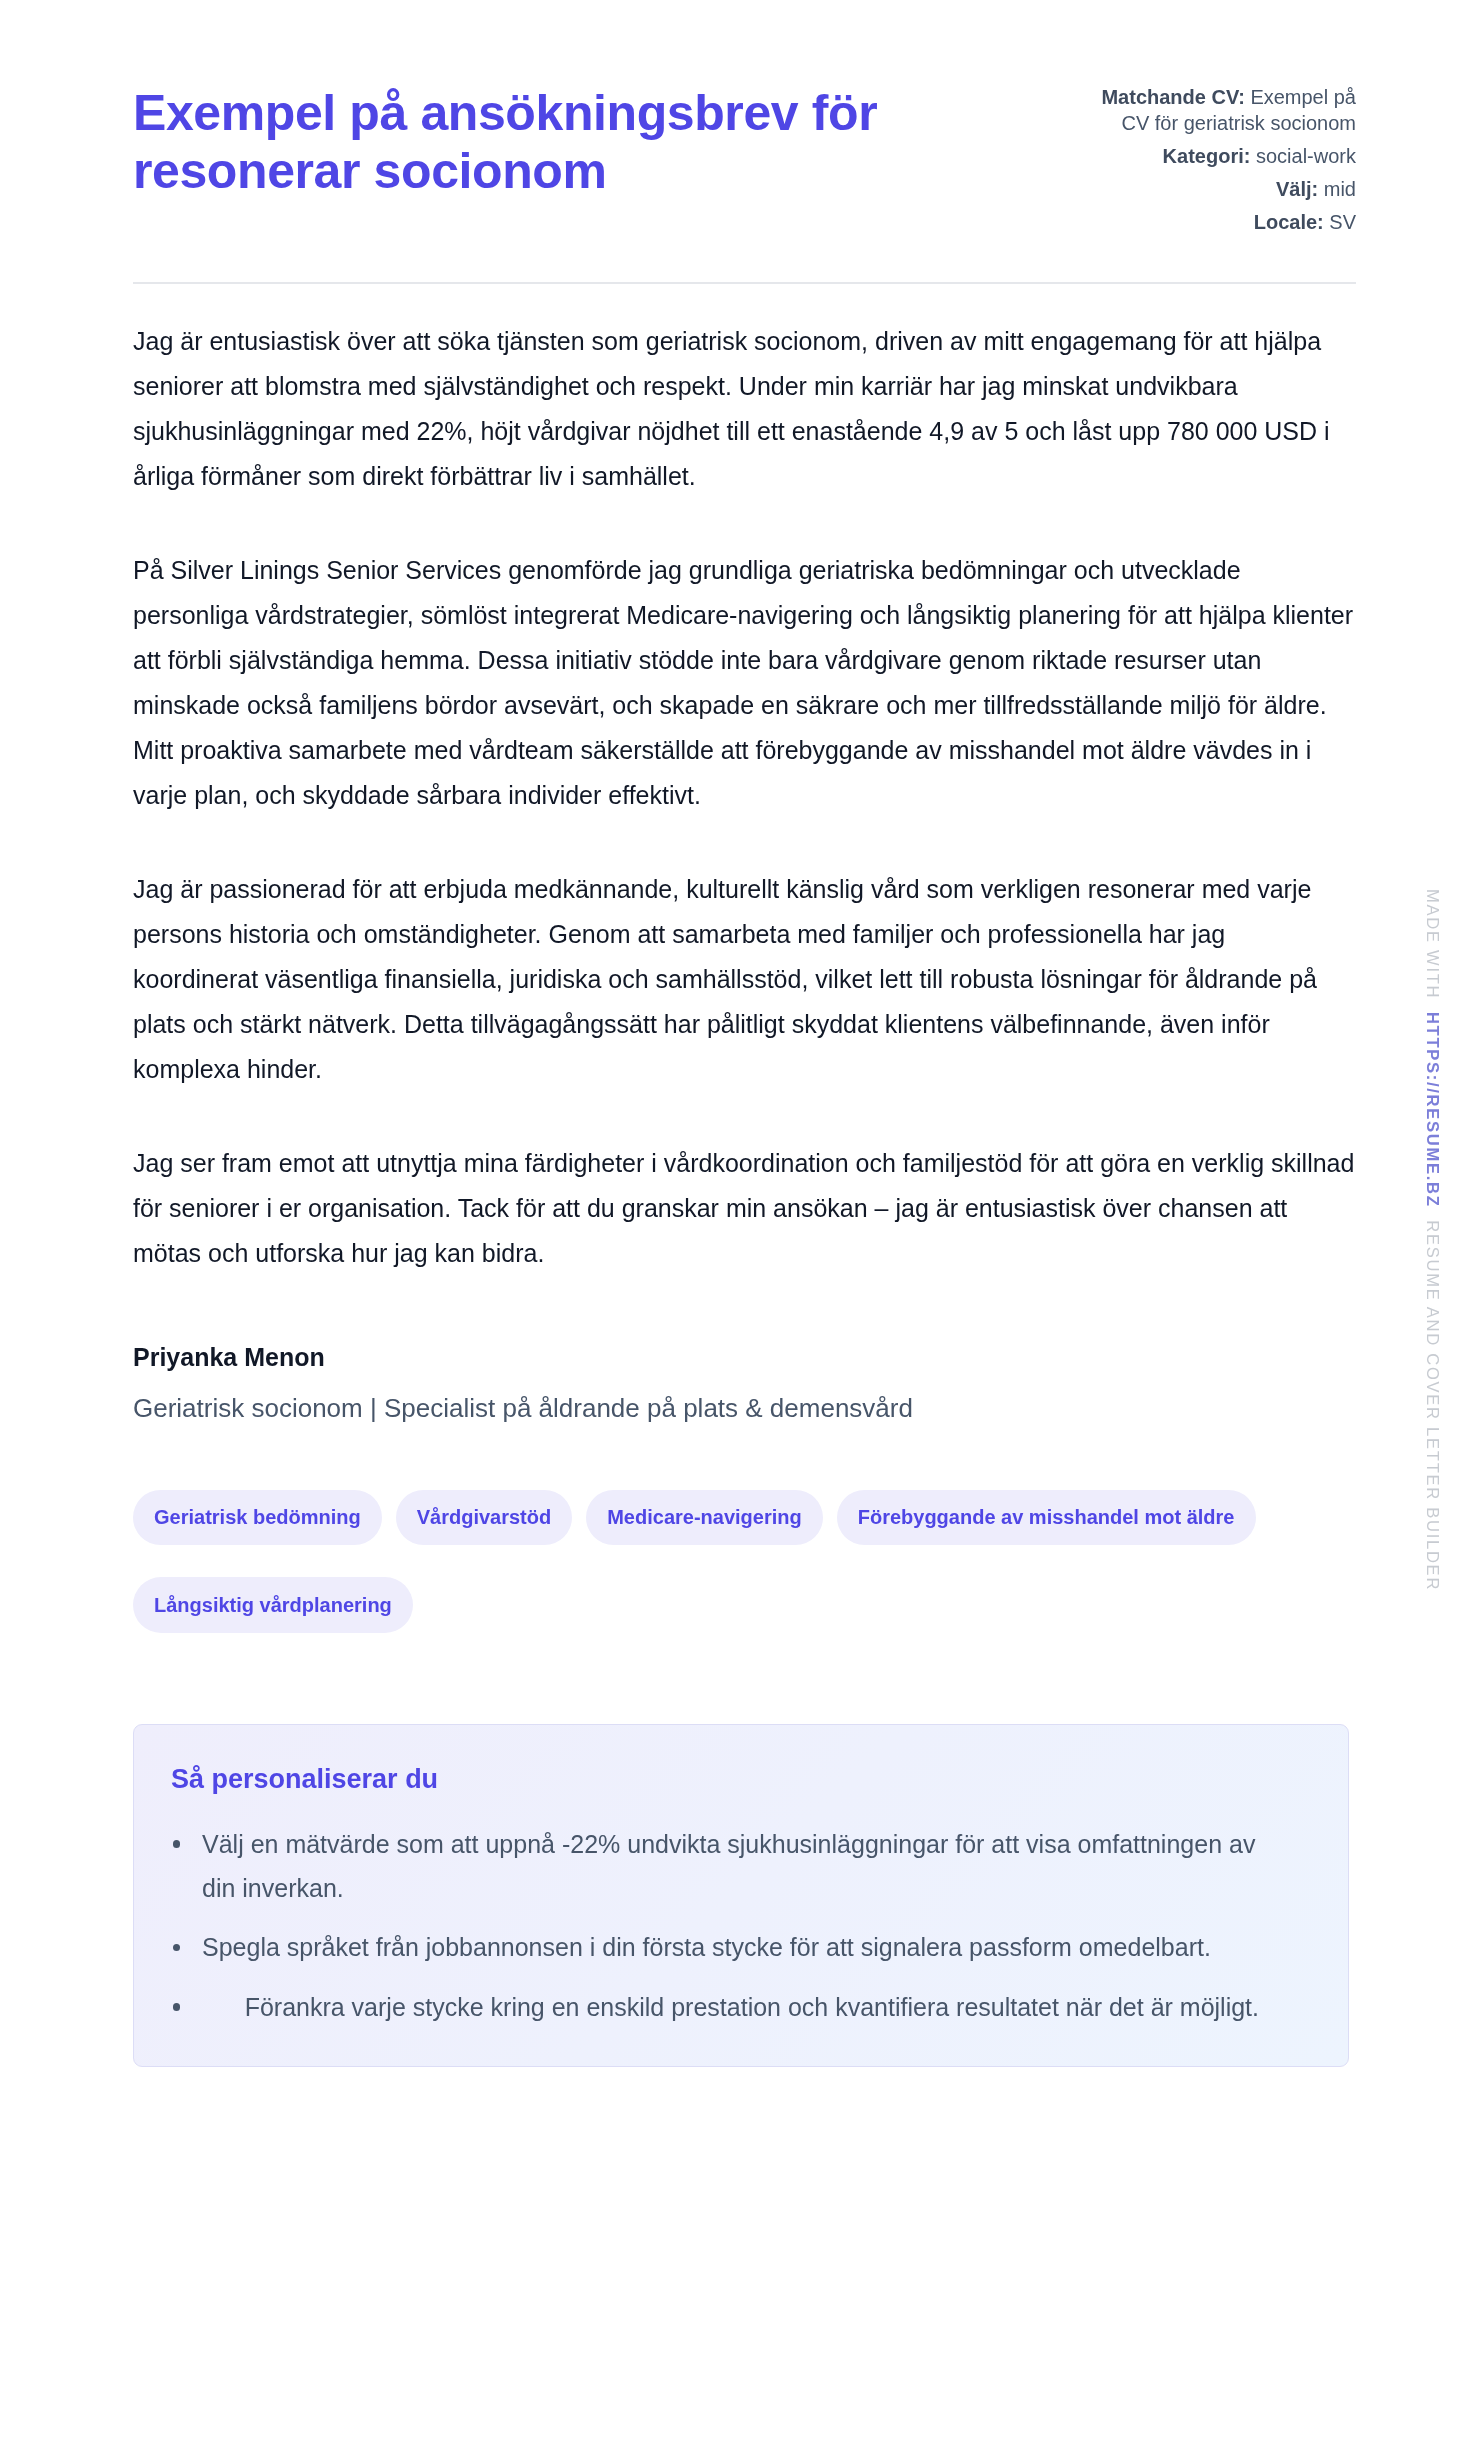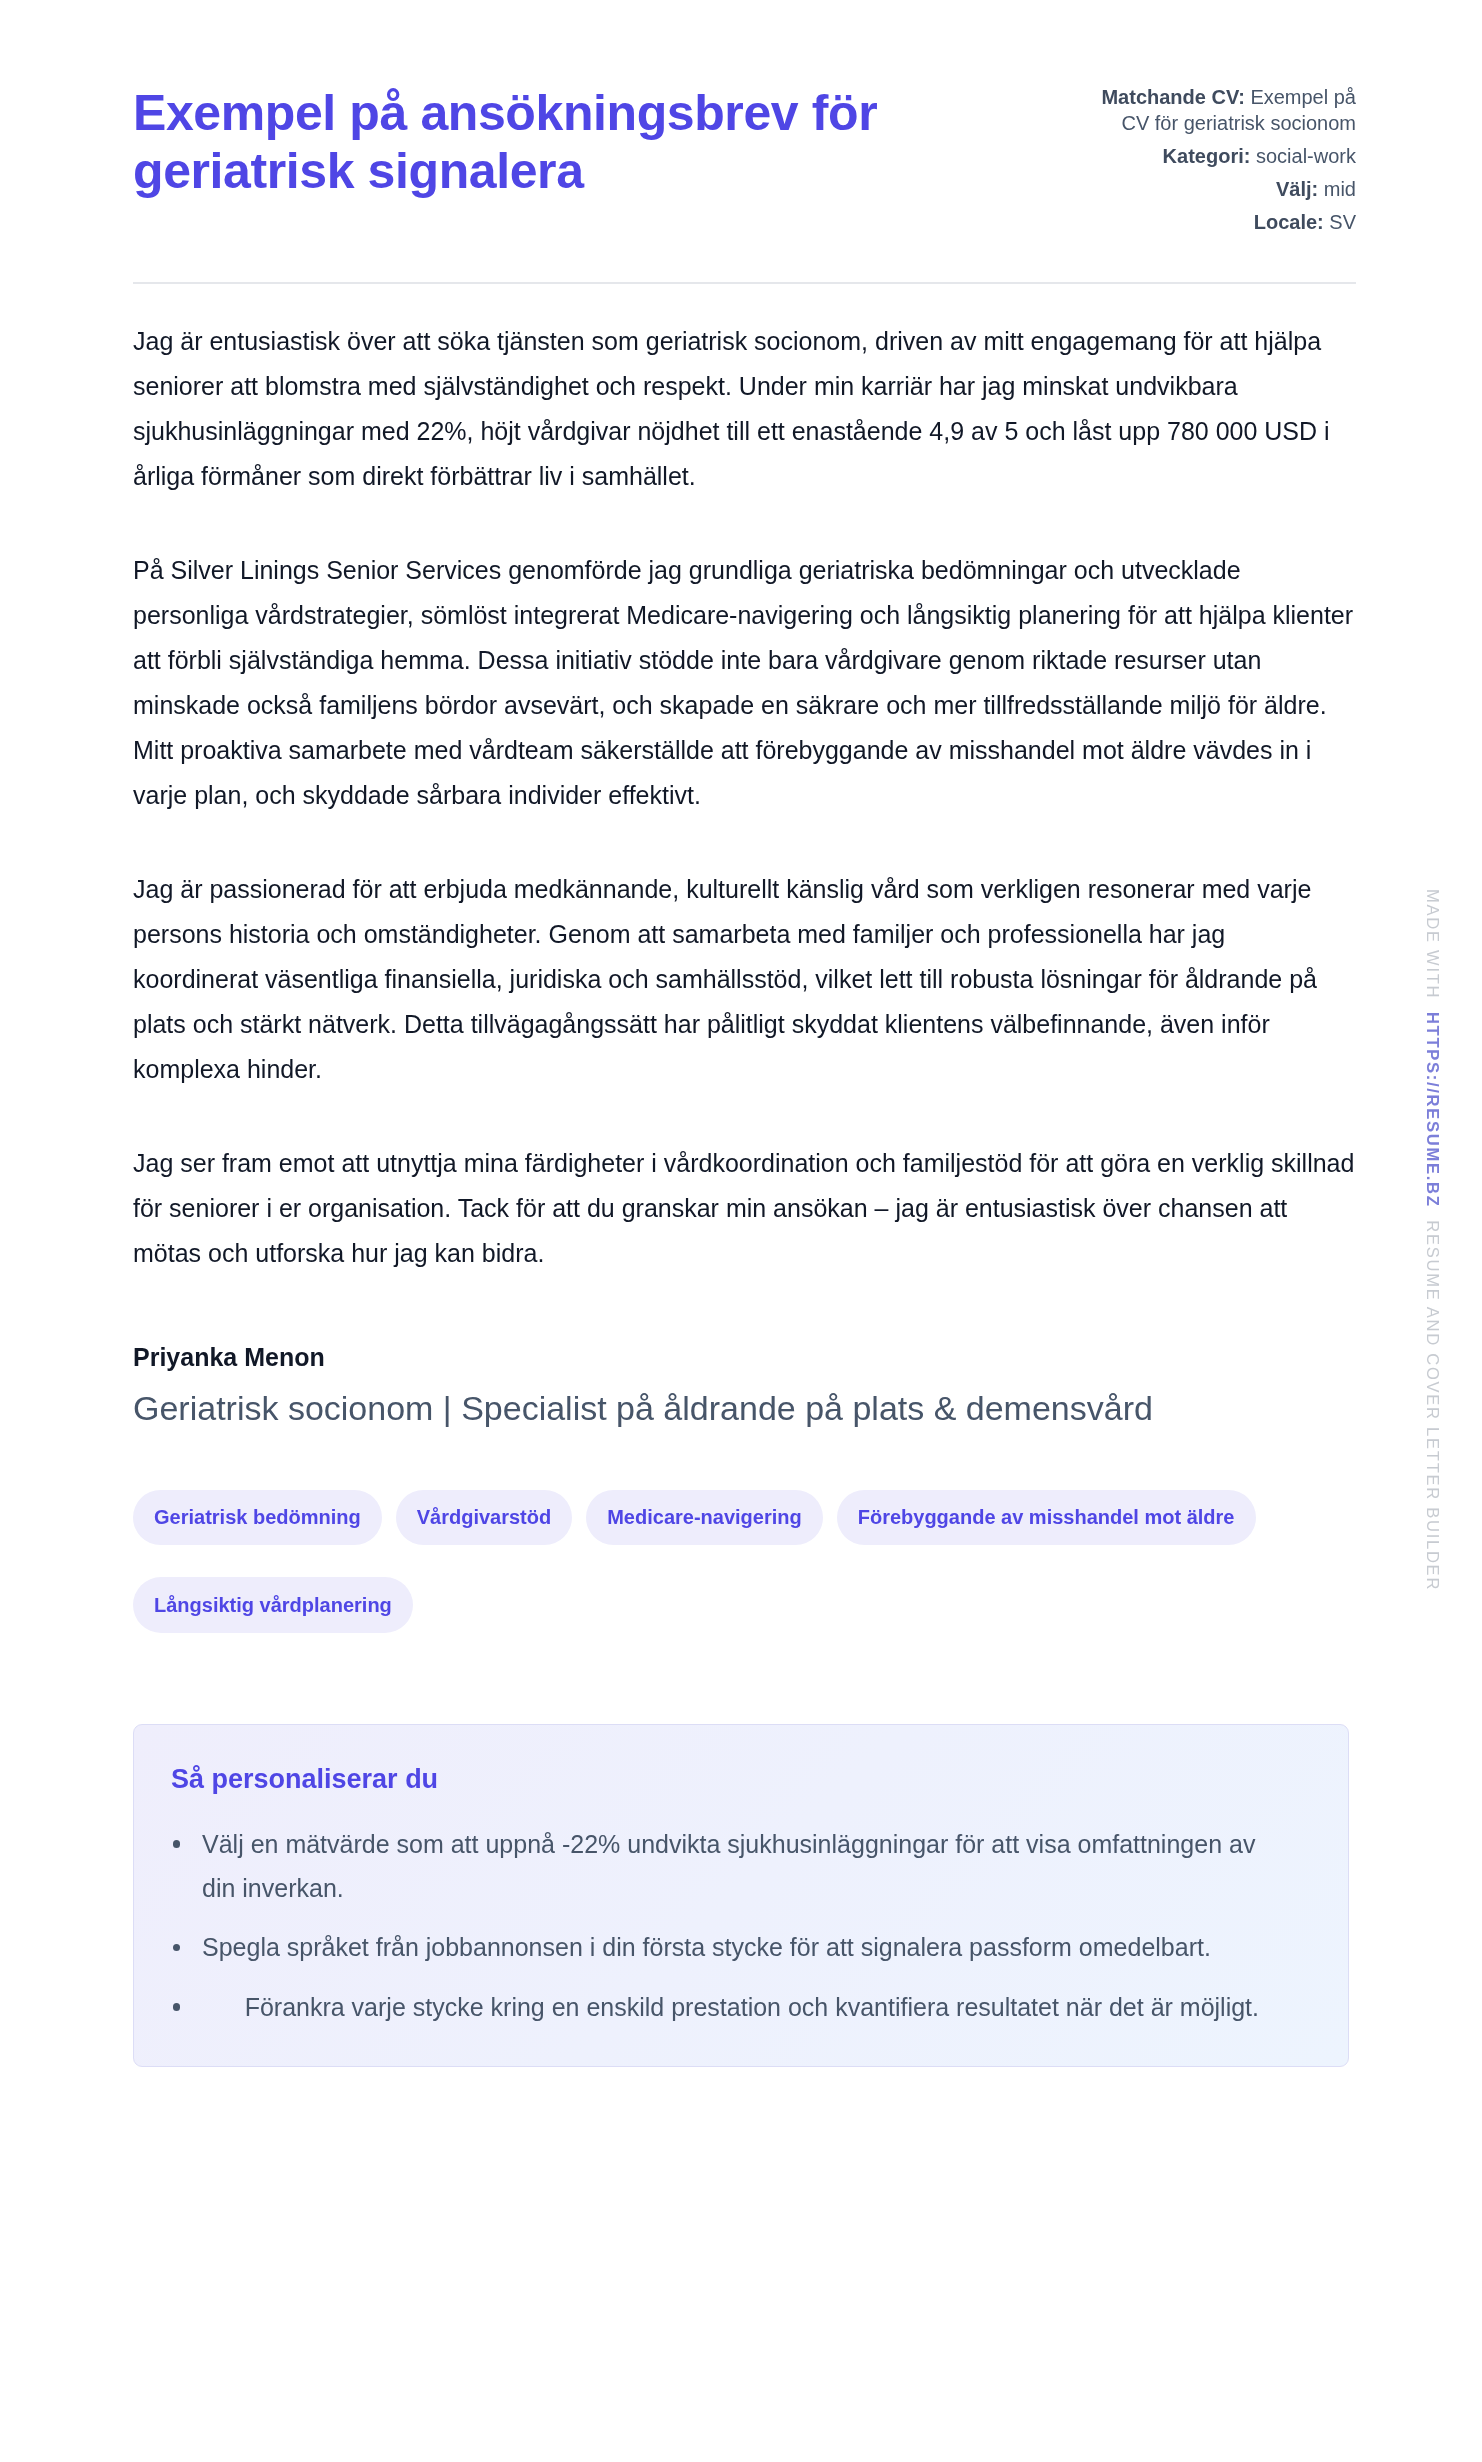--- a/index.html
+++ b/index.html
@@ -70,21 +70,21 @@
   .para:last-child { margin-bottom: 0; }
   .sig-name {
     margin-top: 66px;
     font-size: 25px;
     line-height: 31px;
     font-weight: 700;
     color: #111827;
   }
   .sig-tag {
     margin-top: 19px;
-    font-size: 34px;
+    font-size: 26px;
     line-height: 33px;
     color: #475569;
   }
   .chips {
     margin-top: 65px;
     display: flex;
     flex-wrap: wrap;
     gap: 32px 14px;
     width: 1223px;
   }
@@ -151,21 +151,21 @@
   }
   .watermark .wm-link { color: #7C7FD9; font-weight: 700; }
 </style>
 </head>
 <body>
 
 <div class="page">
 
   <header class="header">
     <div class="header-left">
-      <h1 class="title">Exempel på ansökningsbrev för geriatrisk signalera</h1>
+      <h1 class="title">Exempel på ansökningsbrev för resonerar socionom</h1>
     </div>
     <div class="meta">
       <div class="meta-row">
         <span class="meta-key">Matchande CV:</span>
         <span class="meta-val">Exempel på CV för geriatrisk socionom</span>
       </div>
       <div class="meta-row">
         <span class="meta-key">Kategori:</span>
         <span class="meta-val">social-work</span>
       </div>

